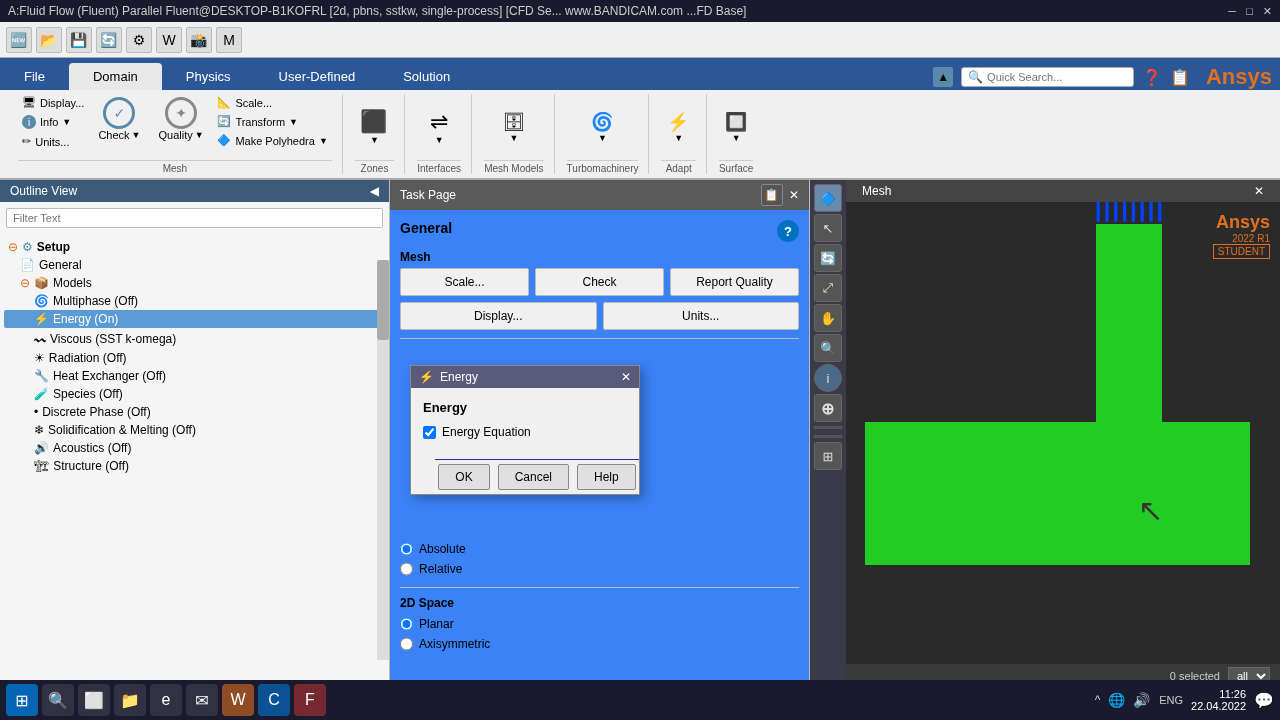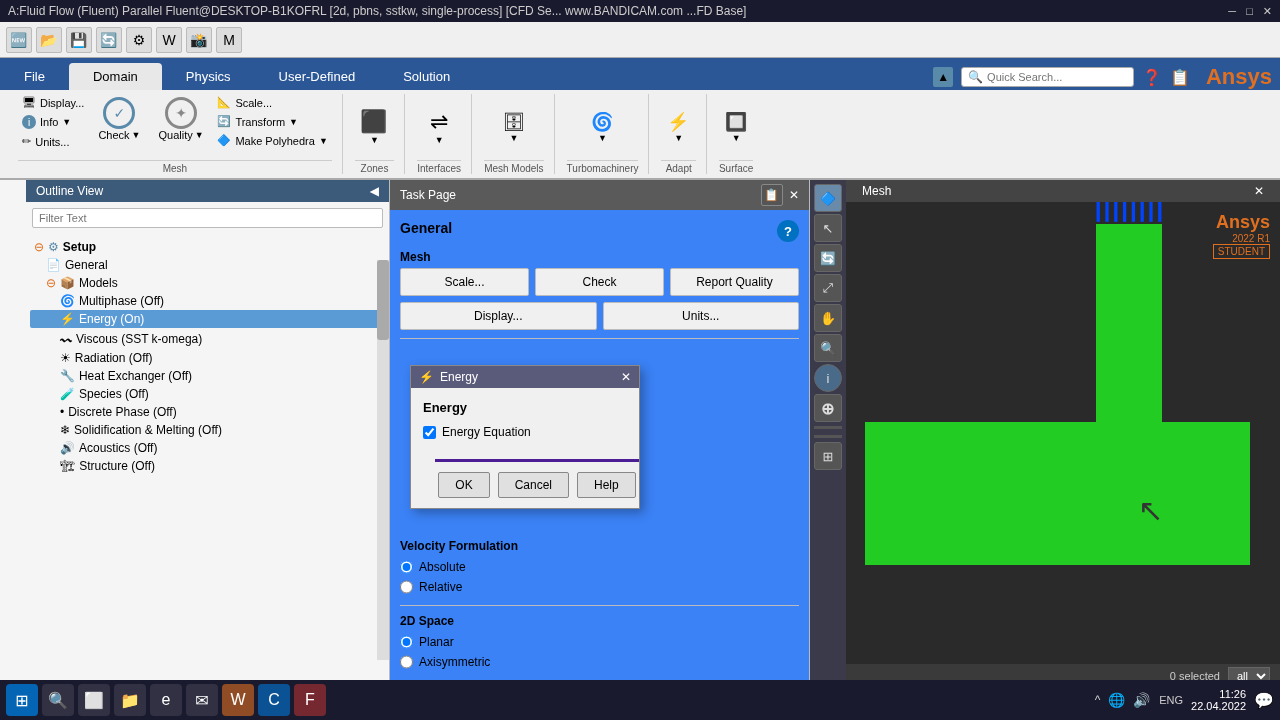--- a/index.html
+++ b/index.html
@@ -59,21 +59,21 @@
     .radio-row input[type=radio] { cursor: pointer; }
     .space-section { margin-top: 6px; }
     .hint-icon { width: 22px; height: 22px; border-radius: 50%; background: #0070c0; color: #fff; display: flex; align-items: center; justify-content: center; font-weight: bold; font-size: 13px; cursor: pointer; float: right; }
 
     
     #energy-dialog { position: absolute; top: 185px; left: 20px; width: 230px; background: #f0f0f0; border: 1px solid #888; box-shadow: 4px 4px 10px rgba(0,0,0,0.3); z-index: 100; }
     #energy-dialog-header { background: #5a5a7a; color: #fff; padding: 4px 8px; font-size: 12px; display: flex; justify-content: space-between; align-items: center; }
     #energy-dialog-body { padding: 12px; }
     .energy-dialog-title { font-size: 13px; font-weight: bold; margin-bottom: 10px; }
     .checkbox-row { display: flex; align-items: center; gap: 6px; font-size: 12px; margin-bottom: 8px; }
-    #energy-dialog-footer { padding: 10px 12px; display: flex; gap: 8px; justify-content: center; border-top: 3px solid #4c1d95; margin-left: 24px; }
+    #energy-dialog-footer { padding: 4px 12px; display: flex; gap: 8px; justify-content: center; border-top: 1px solid #4c1d95; margin-left: 24px; }
     .dialog-btn { border: 1px solid #888; background: #e0e0e0; padding: 5px 16px; border-radius: 2px; cursor: pointer; font-size: 12px; }
 
     
     #viewport { flex: 1; background: #2a2a2a; display: flex; flex-direction: column; }
     #viewport-header { background: #444; color: #fff; padding: 4px 16px; font-size: 12px; display: flex; justify-content: space-between; align-items: center; }
     #viewport-canvas { flex: 1; position: relative; overflow: hidden; }
     .ansys-student-badge { position: absolute; top: 10px; right: 10px; text-align: right; }
     .ansys-brand { color: #e07020; font-weight: bold; font-size: 18px; }
     .ansys-year { color: #e07020; font-size: 10px; }
     .ansys-student { color: #e07020; font-size: 10px; border: 1px solid #e07020; padding: 1px 4px; display: inline-block; }
@@ -245,21 +245,21 @@
         <span>🔲</span>
         <span style="font-size:9px;">▼</span>
       </div>
     </div>
     <div class="ribbon-section-title">Surface</div>
   </div>
 </div>
 
 <div id="main" style="display:flex;height:508px;">
 
-  <div id="outline-panel" style="position:relative;padding-left:26px;">
+  <div id="outline-panel" style="position:relative;">
     <div id="outline-header">
       <span>Outline View</span>
       <span style="cursor:pointer;">◀</span>
     </div>
     <div id="outline-filter">
       <input type="text" placeholder="Filter Text" style="">
     </div>
     <div id="outline-tree">
 
       <div class="tree-item">
@@ -379,21 +379,20 @@
           </div>
         </div>
         <div id="energy-dialog-footer">
           <button class="dialog-btn">OK</button>
           <button class="dialog-btn">Cancel</button>
           <button class="dialog-btn">Help</button>
         </div>
       </div>
 
       <div class="velocity-section" style="margin-top: 200px;">
-        <div class="subsection-title">Velocity Formulation</div>
         <div class="radio-row">
           <input type="radio" name="velocity" id="abs-radio" checked="" style="">
           <label for="abs-radio">Absolute</label>
         </div>
         <div class="radio-row">
           <input type="radio" name="velocity" id="rel-radio" style="">
           <label for="rel-radio">Relative</label>
         </div>
       </div>
 

